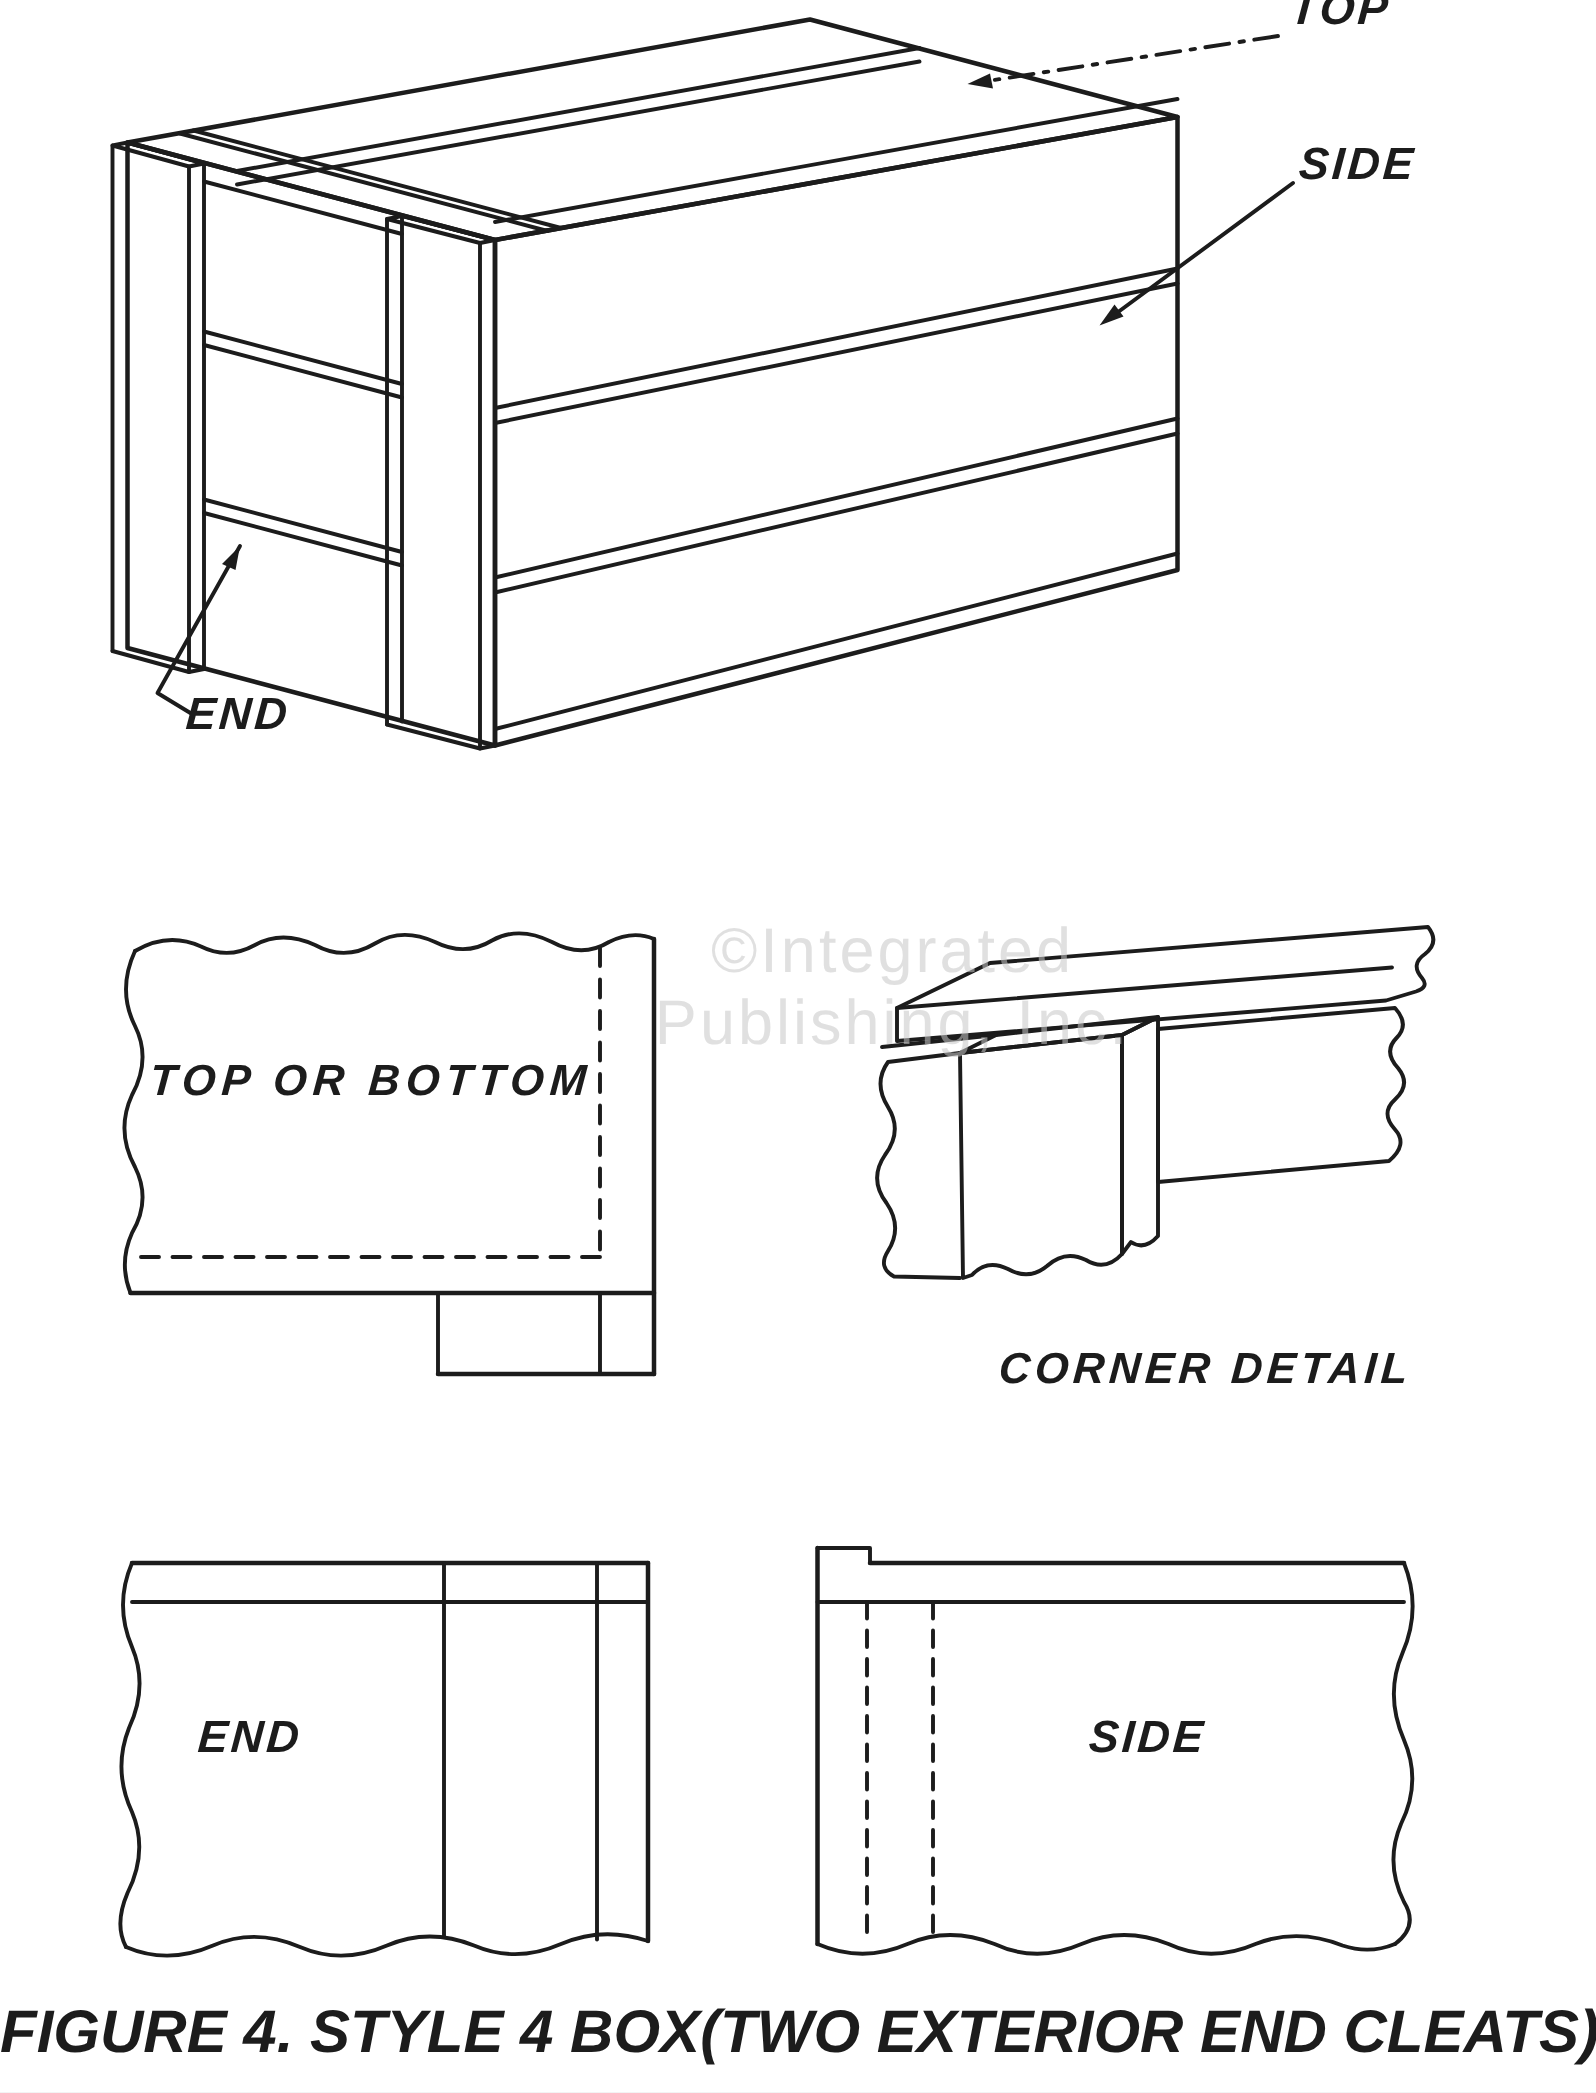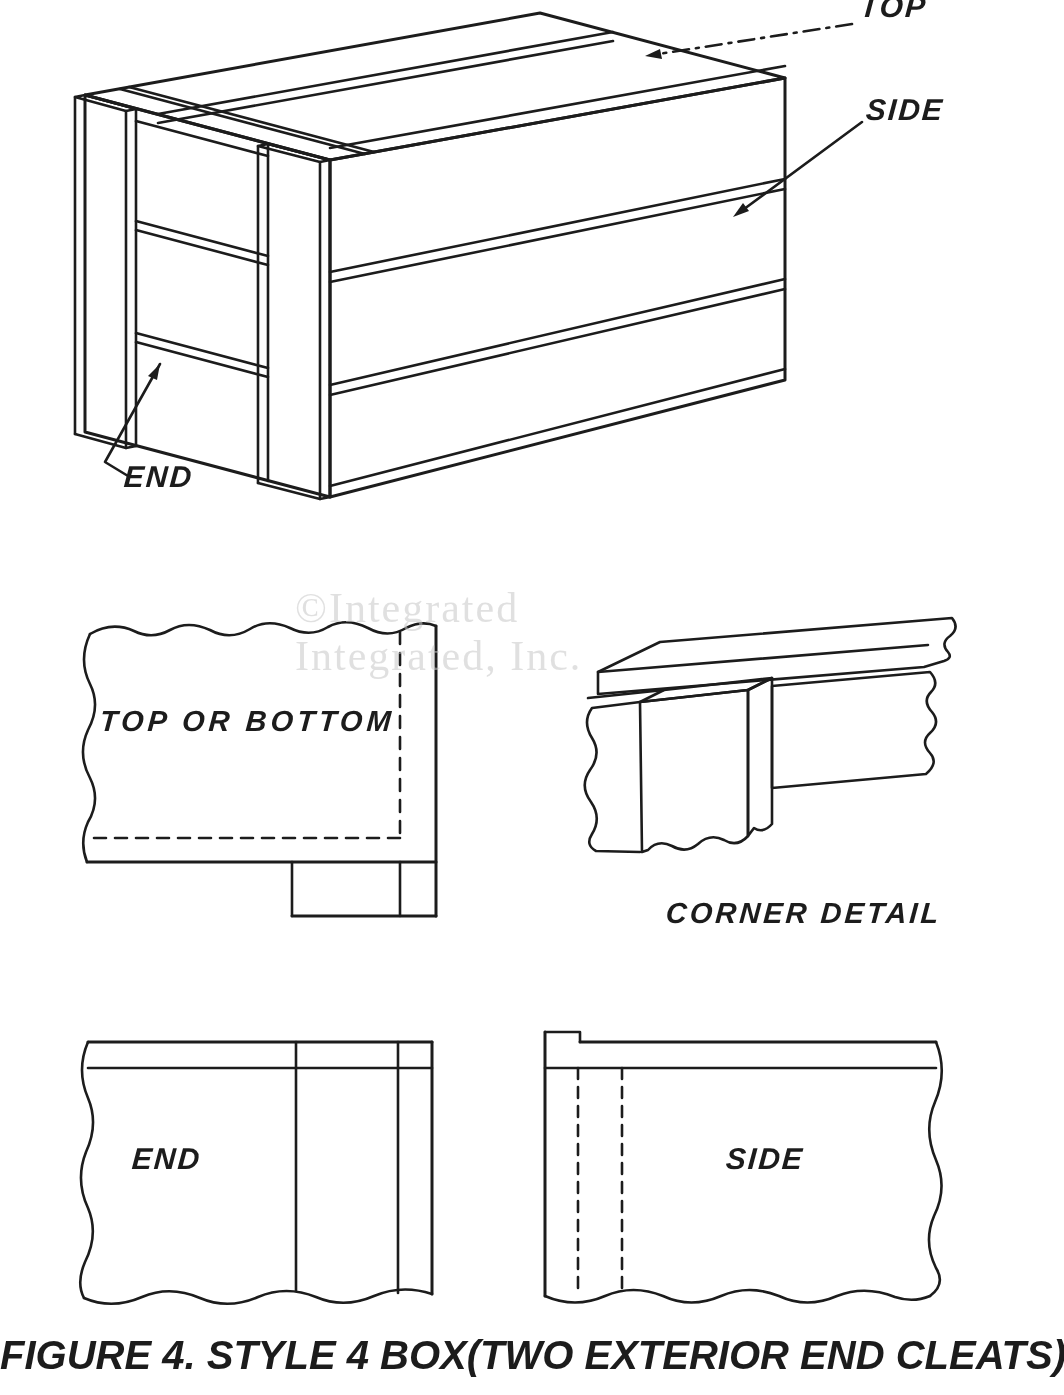--- a/index.html
+++ b/index.html
@@ -31,27 +31,27 @@
     font-style:italic;
     font-weight:700;
     font-size:40px;
     letter-spacing:0px;
     color:var(--ink,#1c1c1c);
     white-space:nowrap;
     transform:scaleX(1.0);
   }
   .watermark{
     position:absolute;
-    left:295px;top:584px;width:600px;
+    left:295px;top:610px;width:600px;
+    text-align:center;
     color:var(--watermark,#c8c8c8);
     opacity:.55;
     pointer-events:none;
     font-weight:400;
     line-height:1.15;
-    font-family:Liberation Serif, serif;
   }
   .watermark .w1,.watermark .w2{font-size:42px;letter-spacing:2px;}
   .watermark .w3{font-size:46px;letter-spacing:4px;}
 </style>
 </head>
 <body>
 
 <div class="page">
 
   <svg class="art" viewBox="0 0 1064 1395" fill="none" stroke="currentColor" stroke-width="2.6" stroke-linecap="round" stroke-linejoin="round">
@@ -145,21 +145,21 @@
       <path d="M545 1032 L545 1296" stroke-width="3"></path>
       <path d="M578 1068 L578 1290" stroke-dasharray="11 8"></path>
       <path d="M622 1068 L622 1290" stroke-dasharray="11 8"></path>
       <path d="M936 1042 Q948 1072 935 1102 Q923 1130 936 1160 Q948 1188 934 1216 Q923 1242 936 1268 Q946 1284 930 1296"></path>
       <path d="M545 1296 Q575 1309 605 1296 Q633 1284 663 1296 Q691 1309 721 1296 Q749 1284 779 1296 Q807 1309 837 1296 Q865 1285 895 1297 Q913 1303 930 1296"></path>
     </g>
   </svg>
 
   <div class="watermark">
     <div class="w1">©Integrated</div>
-    <div class="w2">Integrated, Inc.</div>
+    <div class="w2">Publishing, Inc.</div>
   </div>
 
   <span class="lbl" style="left:860px;top:-10px;">TOP</span>
   <span class="lbl" style="left:866px;top:93px;">SIDE</span>
   <span class="lbl" style="left:124px;top:460px;">END</span>
 
   <span class="lbl small" style="left:100px;top:705px;letter-spacing:4px;">TOP OR BOTTOM</span>
   <span class="lbl small" style="left:666px;top:897px;letter-spacing:3px;">CORNER DETAIL</span>
   <span class="lbl" style="left:132px;top:1142px;">END</span>
   <span class="lbl" style="left:726px;top:1142px;">SIDE</span>

